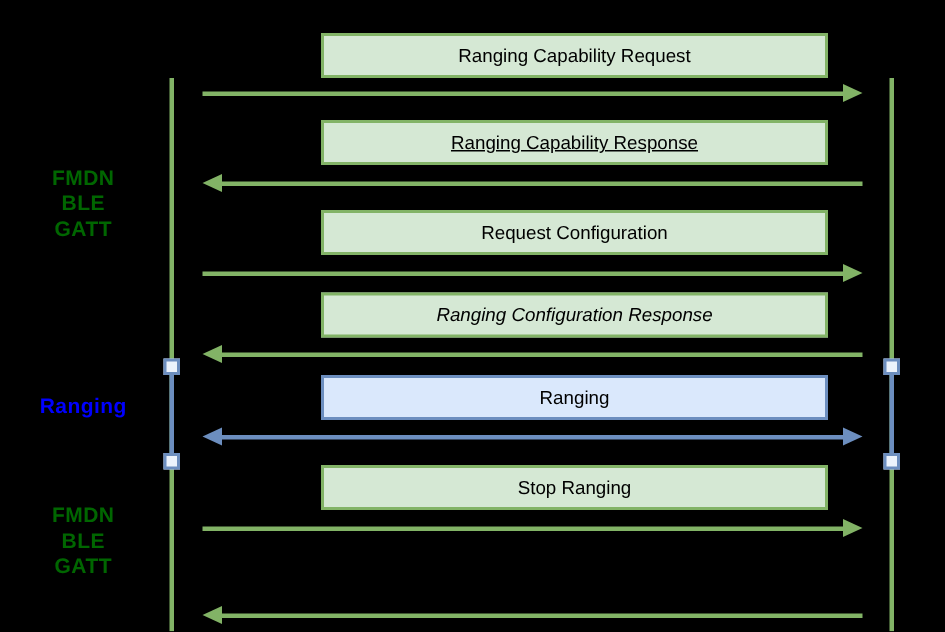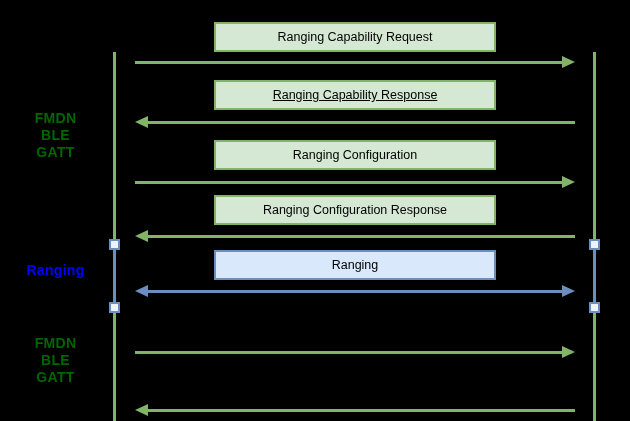--- a/index.html
+++ b/index.html
@@ -42,21 +42,21 @@
     font-size: 14px;
     line-height: 17px;
     letter-spacing: 0.3px;
   }
   .side-label.green { color: var(--label-green); text-align: center; }
   .side-label.blue  { color: var(--label-blue); }
   .side-label span { display: block; }
   
   .msg-box {
     position: absolute;
-    left: 214px; width: 282px; height: 30px;
+    left: 214px; width: 338px; height: 30px;
     box-sizing: border-box;
     border: 2px solid;
     display: flex; align-items: center; justify-content: center;
     font-size: 12.5px;
     color: var(--msg-text);
   }
   .msg-box.green { background: var(--green-fill); border-color: var(--green-stroke); }
   .msg-box.blue  { background: var(--blue-fill);  border-color: var(--blue-stroke); }
   
   .arrow { position: absolute; left: 135px; width: 440px; height: 14px; }
@@ -115,44 +115,47 @@
 
   <div class="msg-box green" style="top:80px;text-decoration:underline;">
     <span>Ranging Capability Response</span>
   </div>
   <div class="arrow left green" style="top:115px;">
     <div class="line"></div>
     <div class="head hl"></div>
   </div>
 
   <div class="msg-box green" style="top:140px;">
-    <span>Ranging Configuration</span>
+    <span>Request Configuration</span>
   </div>
   <div class="arrow right green" style="top:175px;">
     <div class="line"></div>
     <div class="head hr"></div>
   </div>
 
-  <div class="msg-box green" style="top:195px;">
+  <div class="msg-box green" style="top:195px;font-style:italic;">
     <span>Ranging Configuration Response</span>
   </div>
   <div class="arrow left green" style="top:229px;">
     <div class="line"></div>
     <div class="head hl"></div>
   </div>
 
   <div class="msg-box blue" style="top:250px;">
     <span>Ranging</span>
   </div>
   <div class="arrow both blue" style="top:284px;">
     <div class="line"></div>
     <div class="head hl"></div>
     <div class="head hr"></div>
   </div>
 
+  <div class="msg-box green" style="top:310px;">
+    <span>Stop Ranging</span>
+  </div>
   <div class="arrow right green" style="top:345px;">
     <div class="line"></div>
     <div class="head hr"></div>
   </div>
 
   <div class="arrow left green" style="top:403px;">
     <div class="line"></div>
     <div class="head hl"></div>
   </div>
 

